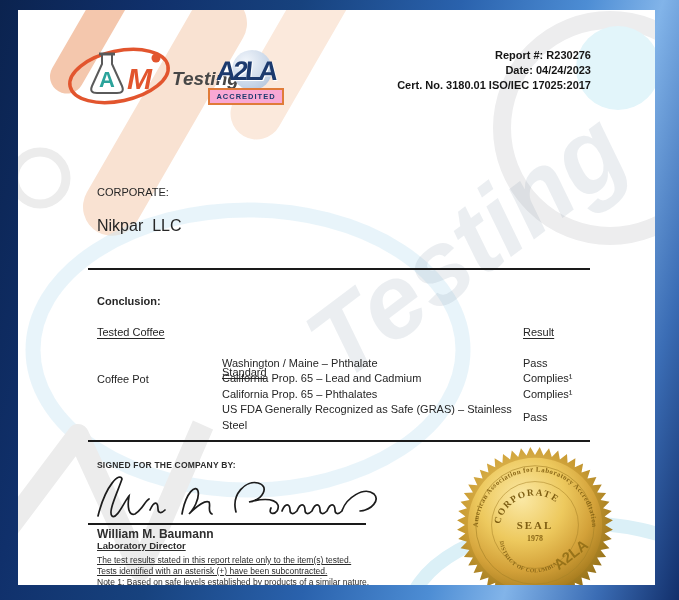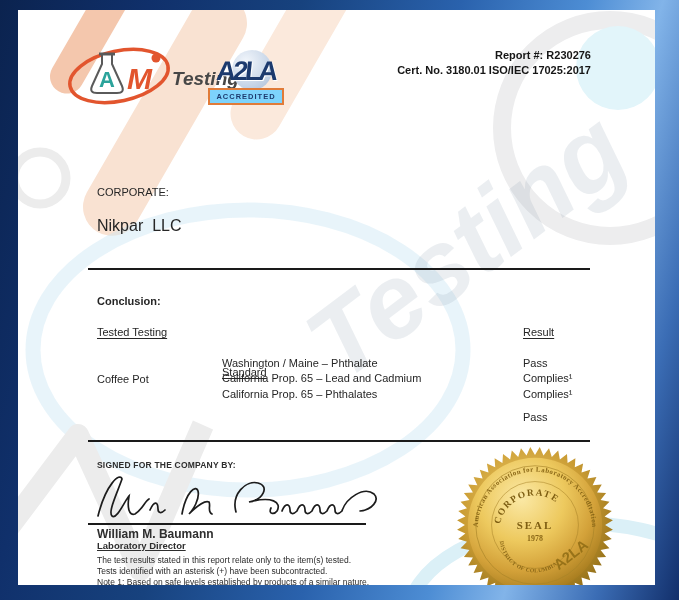--- a/index.html
+++ b/index.html
@@ -15,34 +15,34 @@
   .rule{position:absolute;z-index:2;height:2px;background:#1a1a1a;}
   
   .report-info{top:38px;right:64px;text-align:right;font-size:11px;font-weight:bold;line-height:15px;color:#161616;}
   .brand{left:46px;top:28px;width:190px;height:72px;}
   .brand-testing{position:absolute;left:108px;top:30px;font-size:19px;font-weight:bold;font-style:italic;color:#474747;}
   .a2la{left:188px;top:40px;width:80px;height:58px;text-align:center;}
   .a2la-globe{position:absolute;left:26px;top:0px;width:40px;height:40px;border-radius:50%;
     background:radial-gradient(circle at 35% 30%,#f2f6fb 0%,#ccd9ea 55%,#aabdd8 100%);}
   .a2la-mark{position:absolute;left:0;top:6px;width:80px;font-size:27px;font-weight:900;letter-spacing:-3px;
     color:#1c3a6e;transform:skewX(-6deg);text-shadow:1px 1px 0 #ffffff;}
-  .a2la-accredited{position:absolute;left:2px;top:38px;width:72px;background:#7dd3fc;border:2px solid #e07b39;
+  .a2la-accredited{position:absolute;left:2px;top:38px;width:72px;background:#f9a8d4;border:2px solid #e07b39;
     font-size:7.5px;font-weight:bold;letter-spacing:1px;color:#1c3a6e;padding:2px 0;}
   
   .title-wrap{top:139px;left:0;width:637px;text-align:center;}
   .title{font-size:13px;font-weight:bold;color:#1a1a1a;text-decoration:underline;text-underline-offset:3px;}
   .customer-label{top:176px;left:79px;font-size:11px;}
   .customer-name{top:207px;left:79px;font-size:16px;white-space:pre;}
   .conclusion{top:285px;left:79px;font-size:11px;font-weight:bold;}
   .th{font-size:11px;text-decoration:underline;text-underline-offset:2px;}
   .cell{font-size:11px;line-height:15.5px;}
   .signed-label{top:450px;left:79px;font-size:8.5px;font-weight:bold;color:#2e2e2e;letter-spacing:.2px;}
   .sig-name{top:517px;left:79px;font-size:12px;font-weight:bold;color:#2e2e2e;}
   .sig-title{top:530px;left:79px;font-size:9.5px;font-weight:bold;color:#2e2e2e;text-decoration:underline;}
-  .fn{left:79px;font-size:8.5px;color:#2a2a2a;}
+  .fn{left:79px;font-size:8.5px;color:#2a2a2a;text-decoration:underline;}
   .seal{position:absolute;z-index:3;left:438px;top:436px;width:158px;height:158px;}
 </style>
 </head>
 <body>
 
 <div class="frame">
   <div class="page">
 
     <div class="wm wm-bar" style="left:118px;top:-30px;width:58px;height:270px;background:#f9e2d2;transform:rotate(30deg);"></div>
     <div class="wm wm-bar" style="left:252px;top:-70px;width:52px;height:210px;background:#fbe9dc;transform:rotate(30deg);"></div>
@@ -70,40 +70,42 @@
     </div>
 
     <div class="content a2la">
       <div class="a2la-globe"></div>
       <div class="a2la-mark">A2LA</div>
       <div class="a2la-accredited">ACCREDITED</div>
     </div>
 
     <div class="content report-info">
       <div>Report #: R230276</div>
+      <div>Date: 04/24/2023</div>
       <div>Cert. No. 3180.01 ISO/IEC 17025:2017</div>
     </div>
 
 
     <div class="content customer-label">CORPORATE:</div>
     <div class="content customer-name">Nikpar  LLC</div>
 
     <div class="rule" style="top:258px;left:70px;width:502px;"></div>
 
     <div class="content conclusion">Conclusion:</div>
 
-    <div class="content th" style="top:316px;left:79px;">Tested Testing</div>
+    <div class="content th" style="top:316px;left:79px;">Tested Coffee</div>
     <div class="content th" style="top:316px;left:204px;margin-top:40px;">Standard</div>
     <div class="content th" style="top:316px;left:505px;">Result</div>
 
     <div class="content cell" style="top:362px;left:79px;text-align:right;">Coffee Pot</div>
 
     <div class="content cell" style="top:346px;left:204px;width:296px;">Washington / Maine – Phthalate</div>
     <div class="content cell" style="top:361px;left:204px;width:296px;">California Prop. 65 – Lead and Cadmium</div>
     <div class="content cell" style="top:377px;left:204px;width:296px;">California Prop. 65 – Phthalates</div>
+    <div class="content cell" style="top:392px;left:204px;width:296px;">US FDA Generally Recognized as Safe (GRAS) – Stainless Steel</div>
 
     <div class="content cell" style="top:346px;left:505px;">Pass</div>
     <div class="content cell" style="top:361px;left:505px;">Complies¹</div>
     <div class="content cell" style="top:377px;left:505px;">Complies¹</div>
     <div class="content cell" style="top:400px;left:505px;">Pass</div>
 
     <div class="rule" style="top:430px;left:70px;width:502px;"></div>
 
     <div class="content signed-label">SIGNED FOR THE COMPANY BY:</div>
     <svg class="content" style="left:66px;top:456px;" width="300" height="58" viewBox="0 0 300 58">

